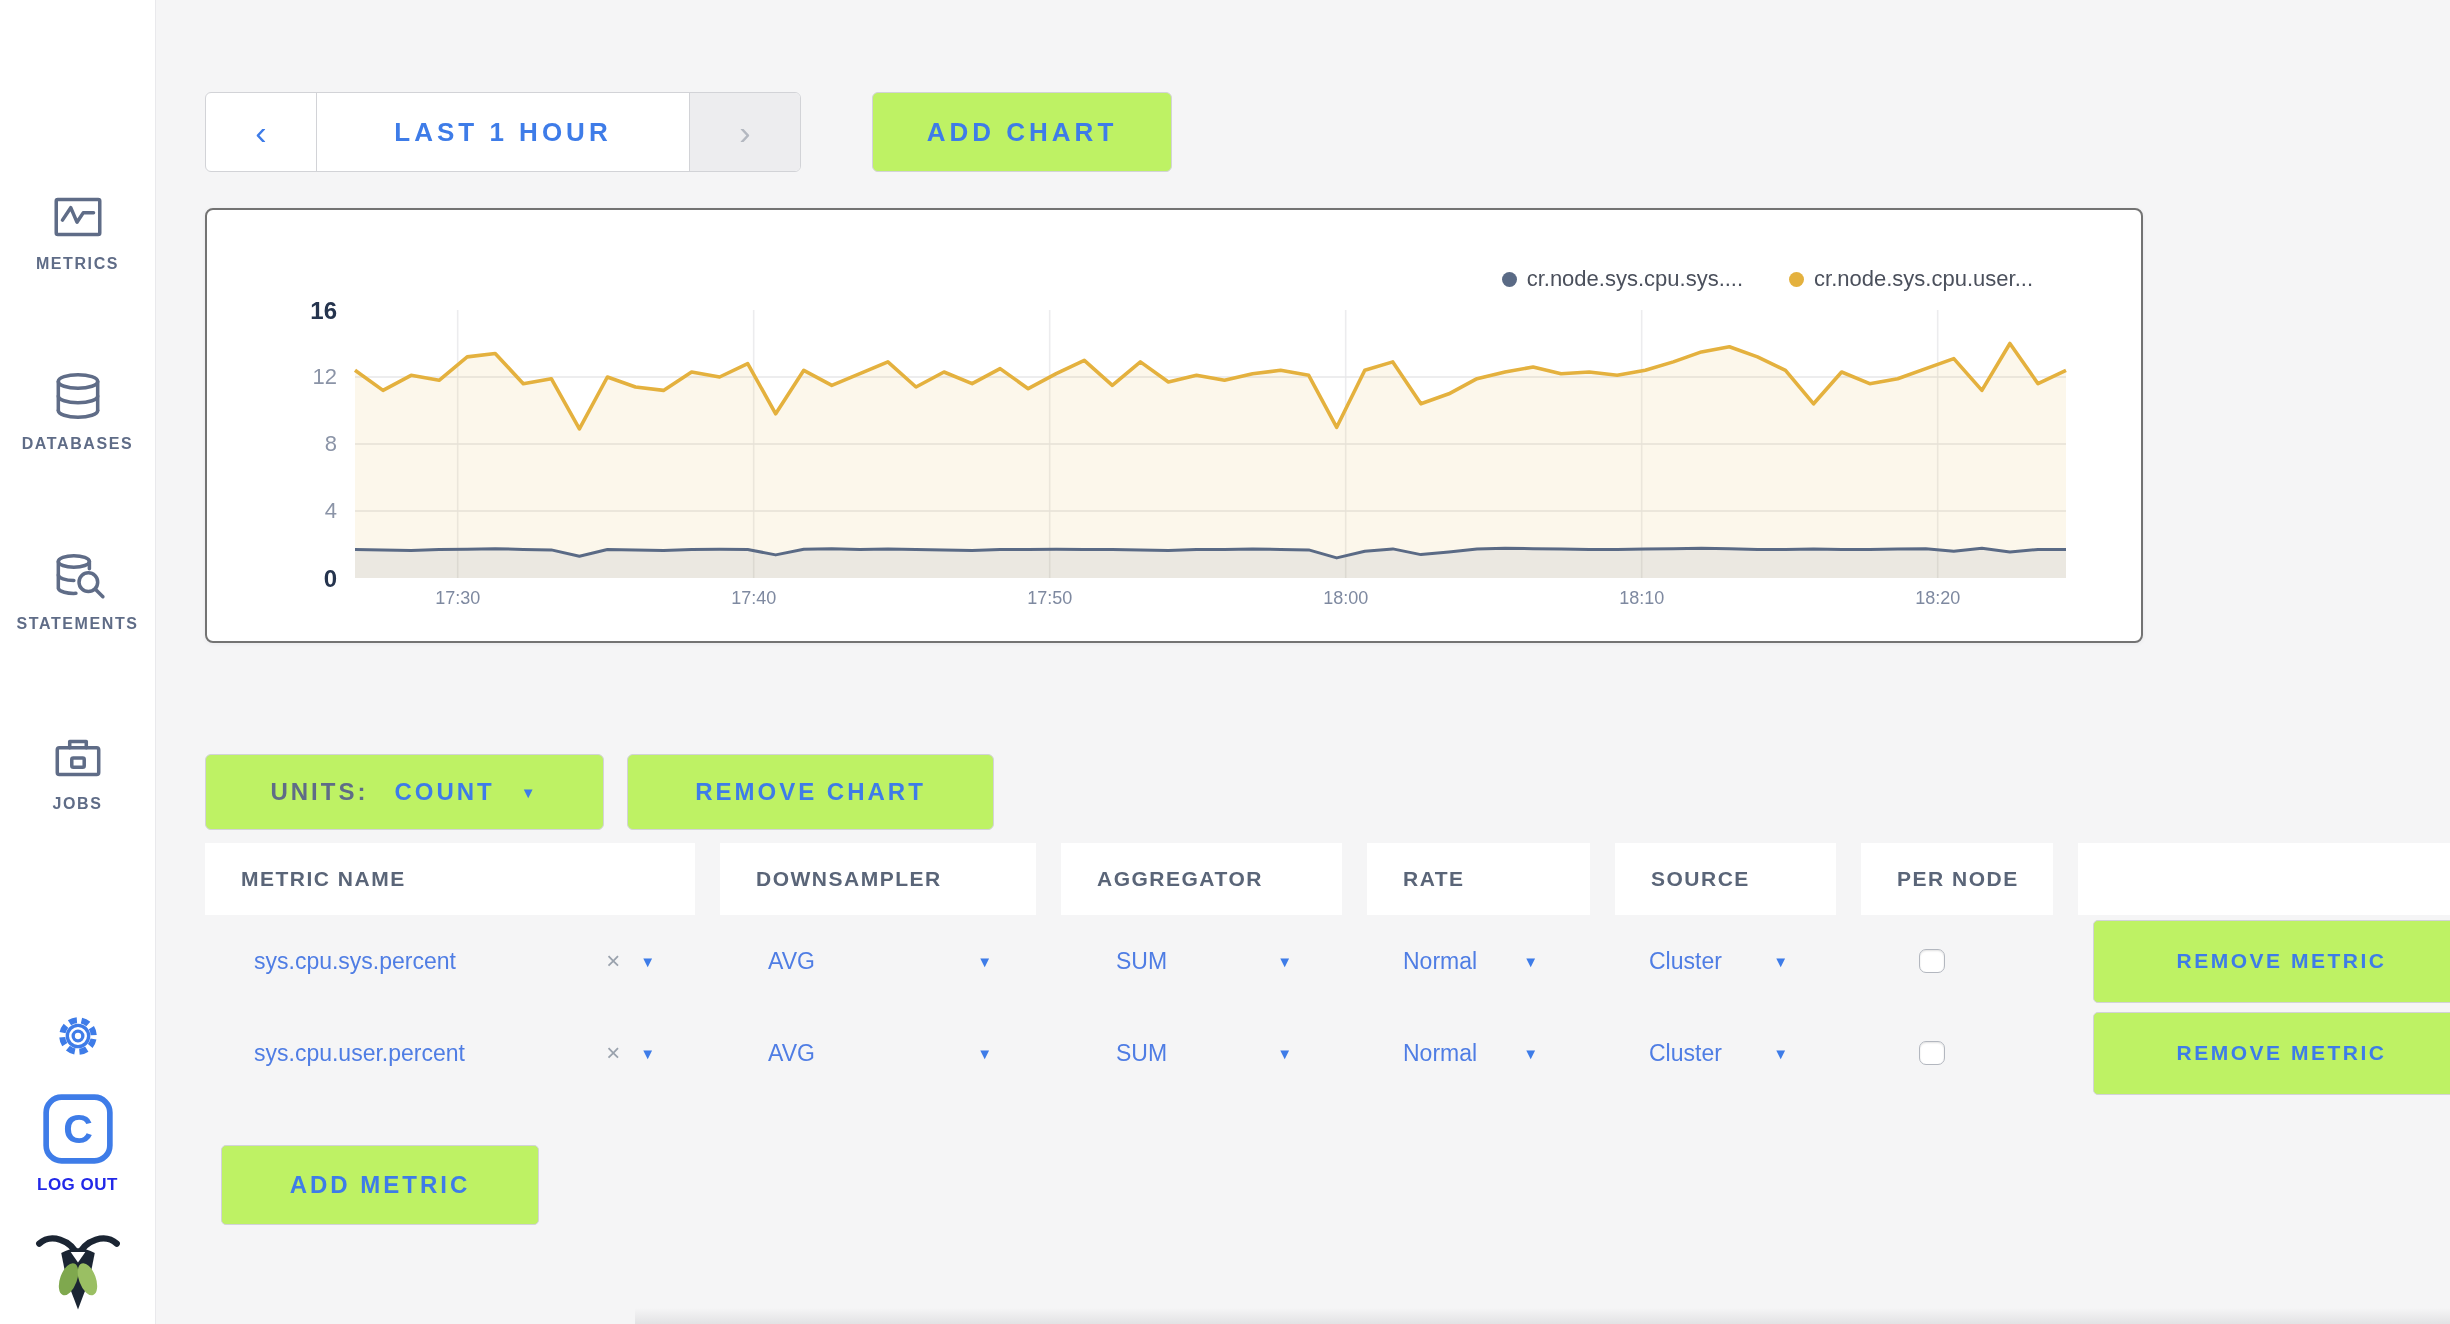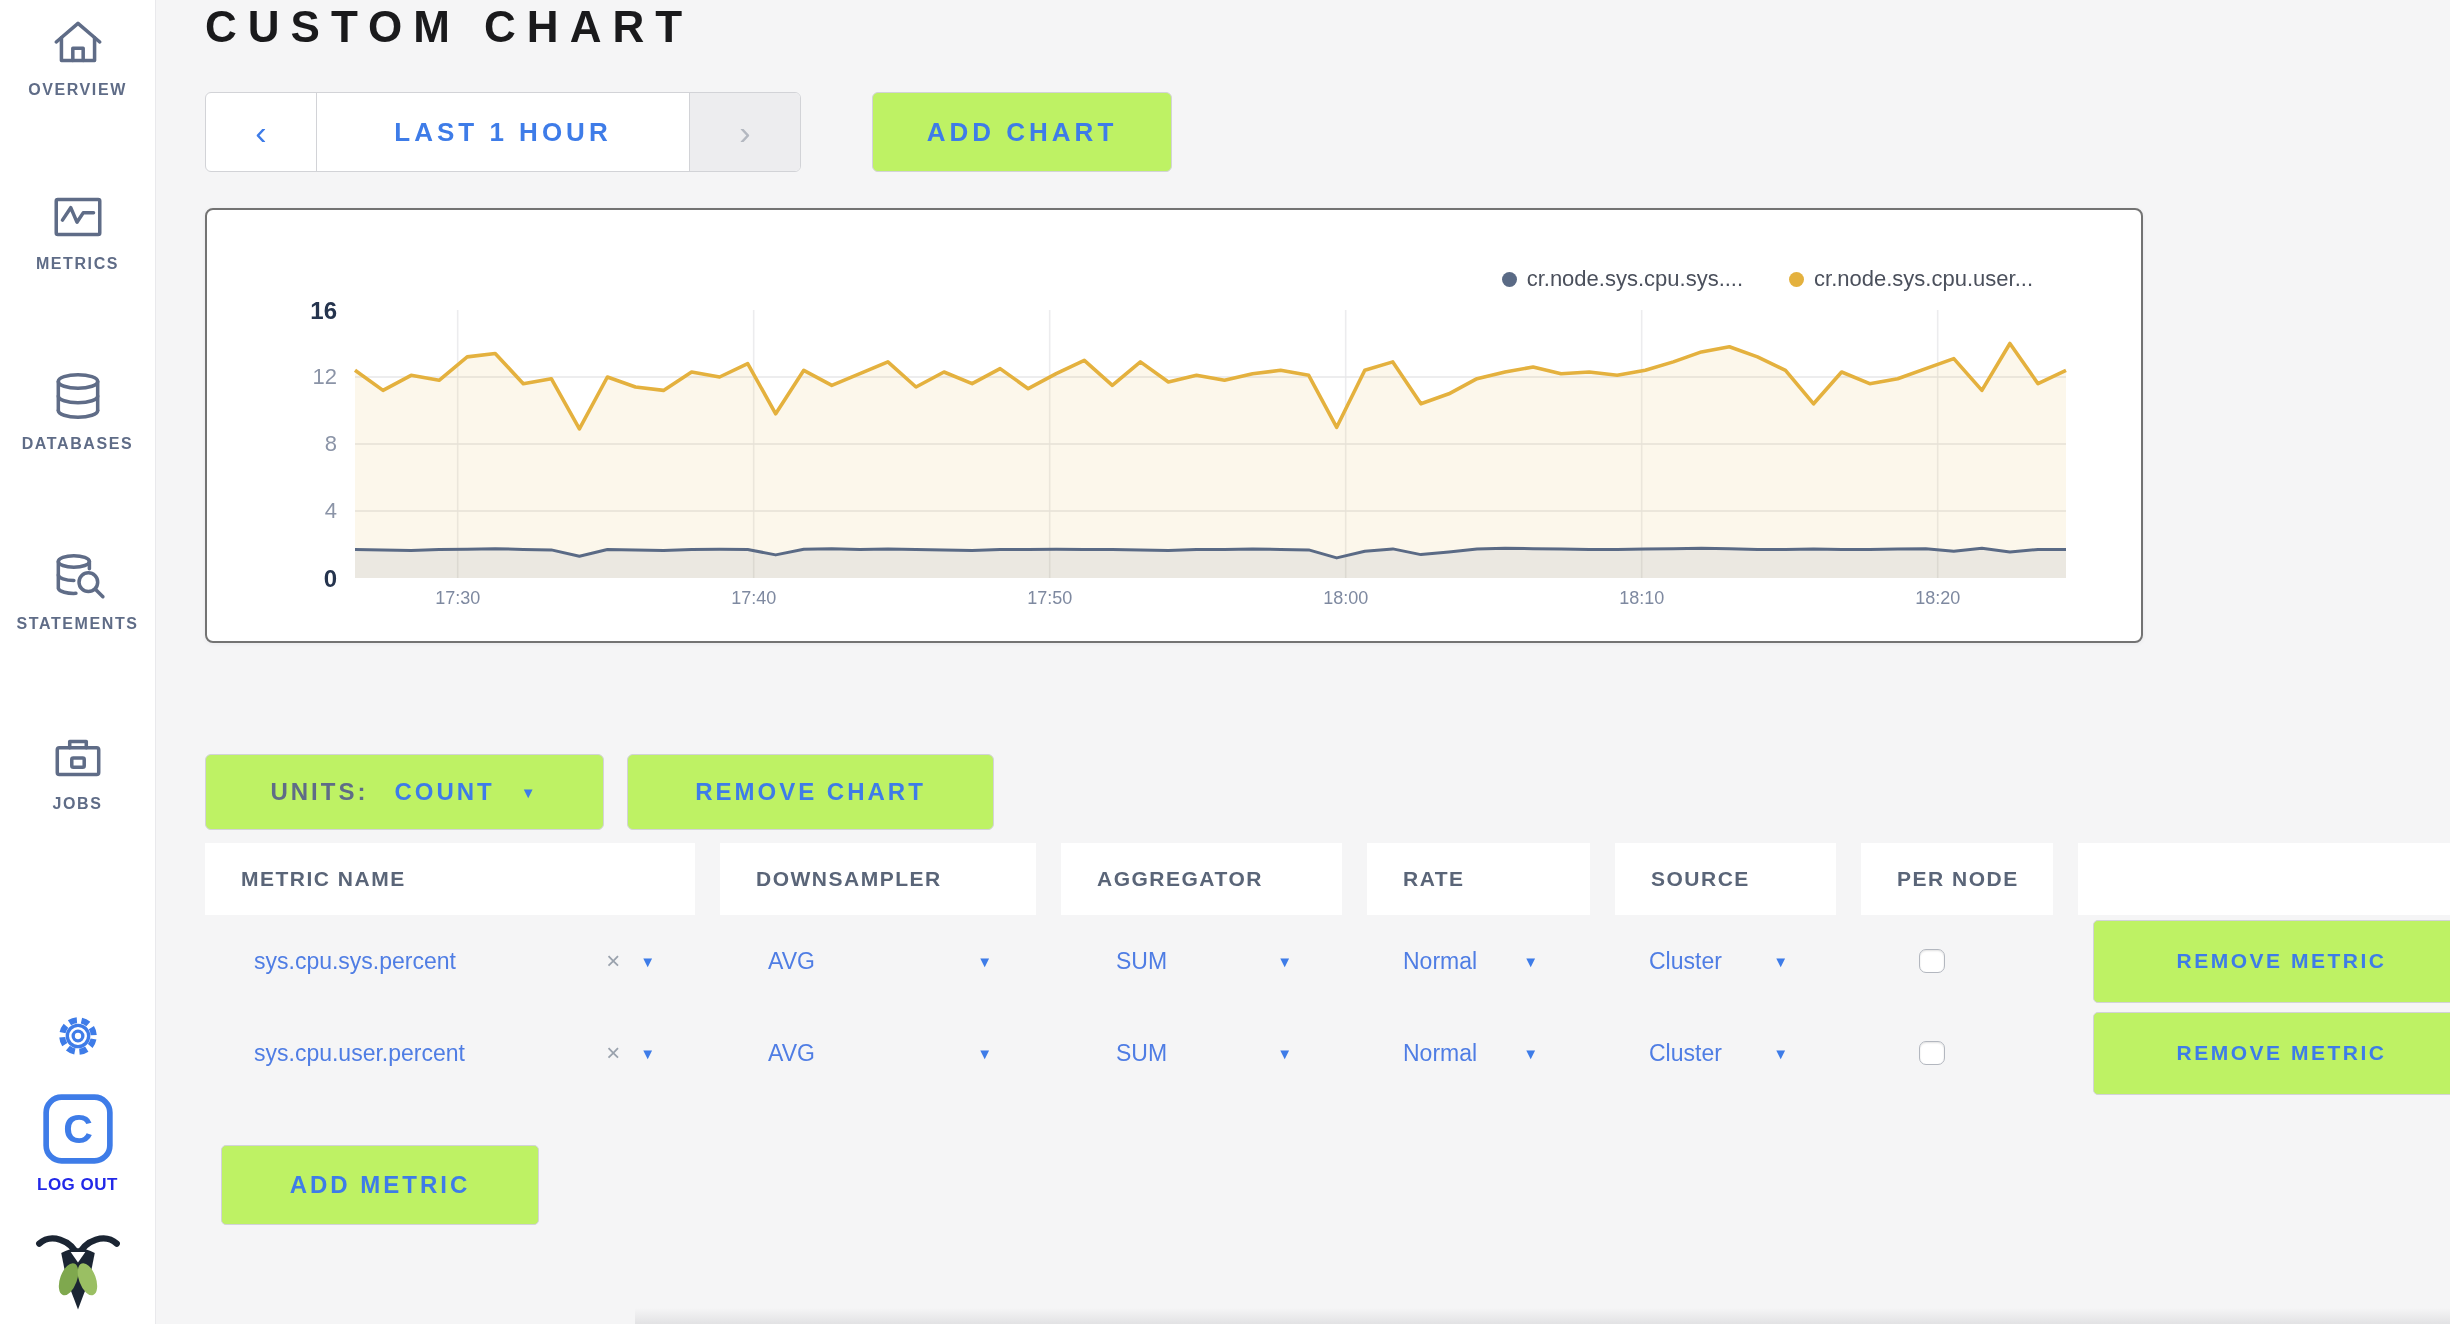--- a/index.html
+++ b/index.html
@@ -74,30 +74,20 @@
   .scroll-shadow{position:absolute;left:480px;right:0;bottom:0;height:16px;
                  background:linear-gradient(to bottom,rgba(0,0,0,0),rgba(60,60,70,.10));}
 </style>
 </head>
 <body>
 
 <div class="page">
 
   <div class="sidebar">
 
-    <div class="nav-item" style="top:14px">
-      <span>
-        <svg width="58" height="58" viewBox="0 0 56 56" fill="none" stroke="#5f6c87" stroke-width="3.4" stroke-linecap="round" stroke-linejoin="round">
-          <path d="M7 27 L28 9 L49 27"></path>
-            <path d="M12 23 V45 H44 V23"></path>
-            <path d="M23 45 V33 H33 V45"></path>
-        </svg>
-        </span>
-      <span class="lbl">OVERVIEW</span>
-    </div>
 
     <div class="nav-item" style="top:188px">
       <span>
         <svg width="58" height="58" viewBox="0 0 56 56" fill="none" stroke="#5f6c87" stroke-width="3.4" stroke-linecap="round" stroke-linejoin="round">
           <rect x="7" y="11" width="42" height="34" rx="1.5"></rect>
             <polyline points="13,31 21,19 27,33 33,24 43,24"></polyline>
         </svg>
         </span>
       <span class="lbl">METRICS</span>
     </div>
@@ -172,21 +162,20 @@
           <path d="M33 52 L42 76 L51 52 Z" fill="#1b2533"></path>
           <ellipse cx="33" cy="47" rx="8" ry="16" transform="rotate(20 33 47)" fill="#7fa84e"></ellipse>
           <ellipse cx="51" cy="47" rx="8" ry="16" transform="rotate(-20 51 47)" fill="#9abf63"></ellipse>
         </svg>
         </span>
     </div>
   </div>
 
   <div class="main">
 
-    <div class="page-title">CUSTOM CHART</div>
 
     <div class="toolbar">
       <div class="timenav">
         <div class="seg prev">
           <span>‹</span>
         </div>
         <div class="seg range">LAST 1 HOUR</div>
         <div class="seg next">
           <span>›</span>
         </div>

